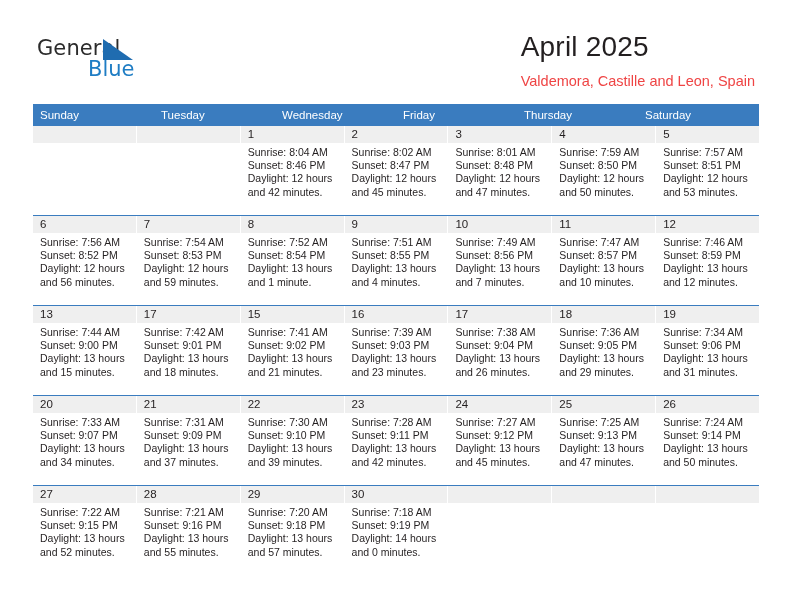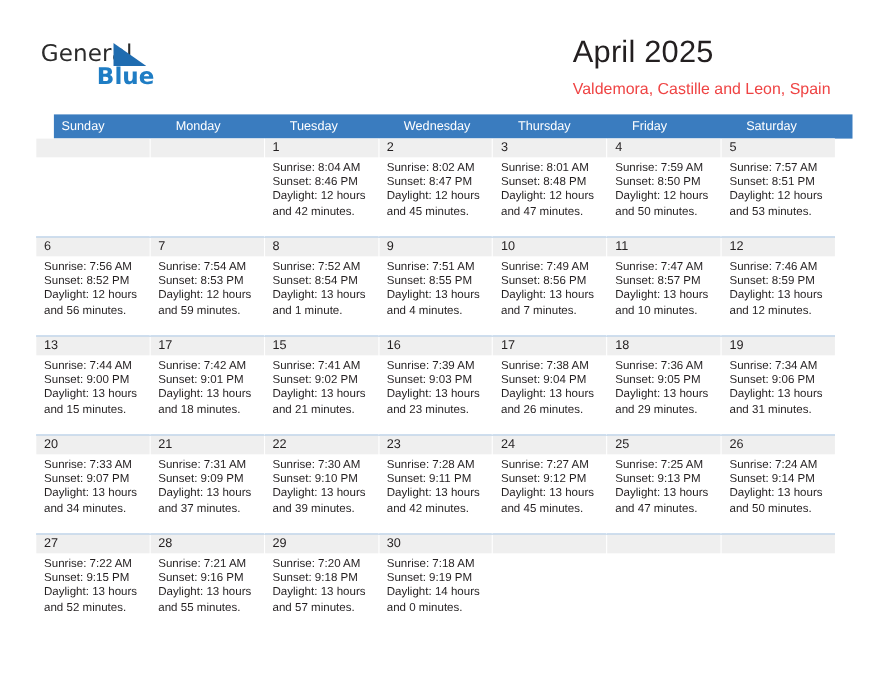--- a/index.html
+++ b/index.html
@@ -53,21 +53,21 @@
     width: 30px;
     height: 21px;
   }
   .logo-line2 {
     position: absolute;
     left: 51px;
     top: 21px;
     font-size: 21px;
     color: #1f7dc4;
     font-family: "DejaVu Sans", sans-serif;
-    font-weight: 700;
+    font-weight: 400;
   }
   .title-block {
     position: absolute;
     right: 37px;
     top: 30px;
     text-align: left;
   }
   .cal-title {
     font-size: 28px;
     font-weight: 400;
@@ -88,21 +88,20 @@
     position: absolute;
     left: 33px;
     top: 104px;
     width: 726px;
   }
   .weekhead {
     display: flex;
     width: 100%;
     background: #3a7cbf;
     height: 22px;
-    margin-left: 16px;
   }
   .weekhead .wh {
     flex: 1 1 0;
     color: #ffffff;
     font-size: 11.5px;
     line-height: 22px;
     padding-left: 7px;
     box-sizing: border-box;
     white-space: nowrap;
     overflow: hidden;
@@ -169,25 +168,24 @@
       <div class="cal-title">April 2025</div>
       <div class="cal-subtitle">Valdemora, Castille and Leon, Spain</div>
     </div>
 
   </div>
 
   <div class="calendar">
 
     <div class="weekhead">
       <div class="wh">Sunday</div>
-      <div class="wh">Monday</div>
       <div class="wh">Tuesday</div>
       <div class="wh">Wednesday</div>
+      <div class="wh">Friday</div>
       <div class="wh">Thursday</div>
-      <div class="wh">Friday</div>
       <div class="wh">Saturday</div>
     </div>
 
     <div id="weeks-container">
         <div class="week">
           <div class="cell empty">
             <div class="daynum"></div>
           </div>
           <div class="cell empty">
             <div class="daynum"></div>

